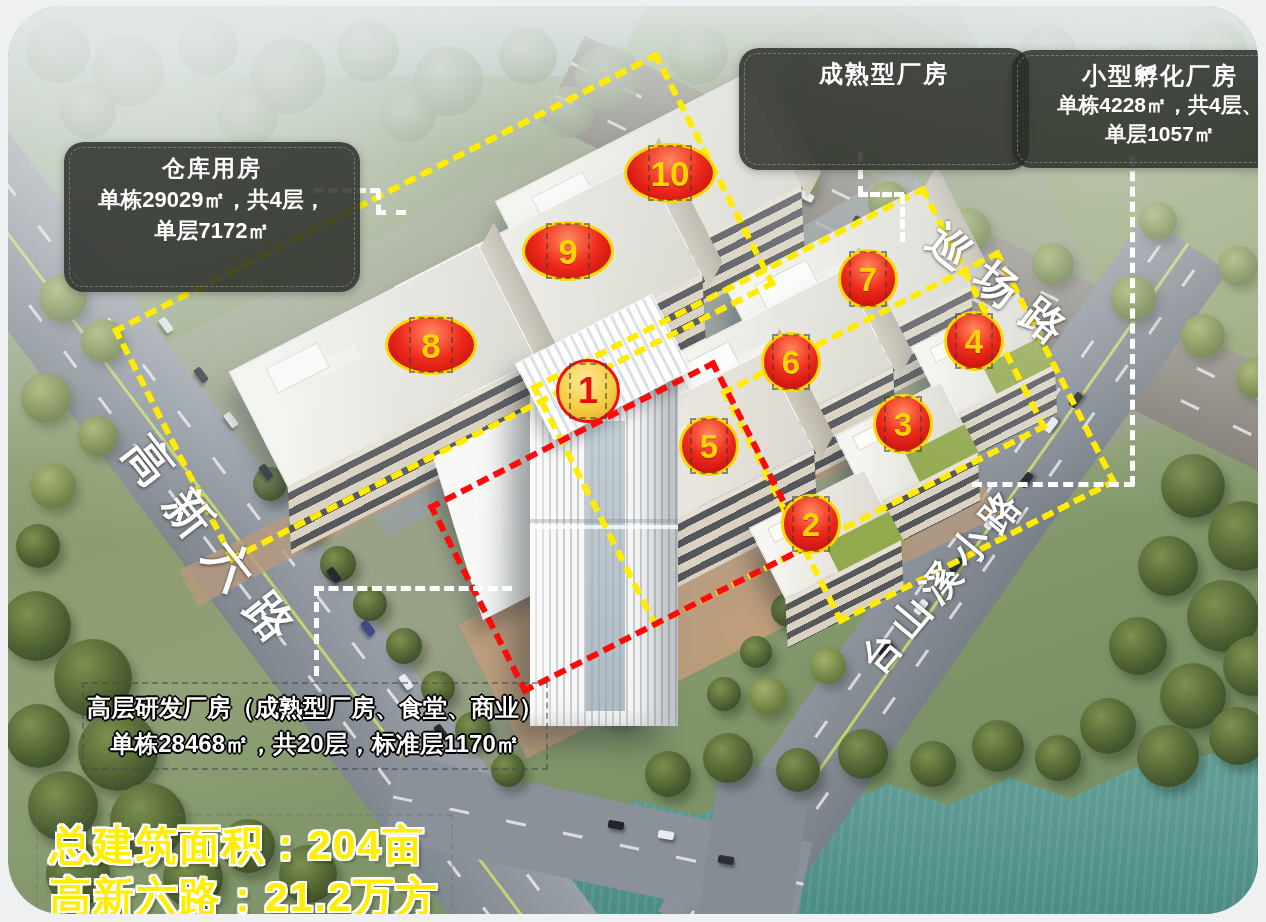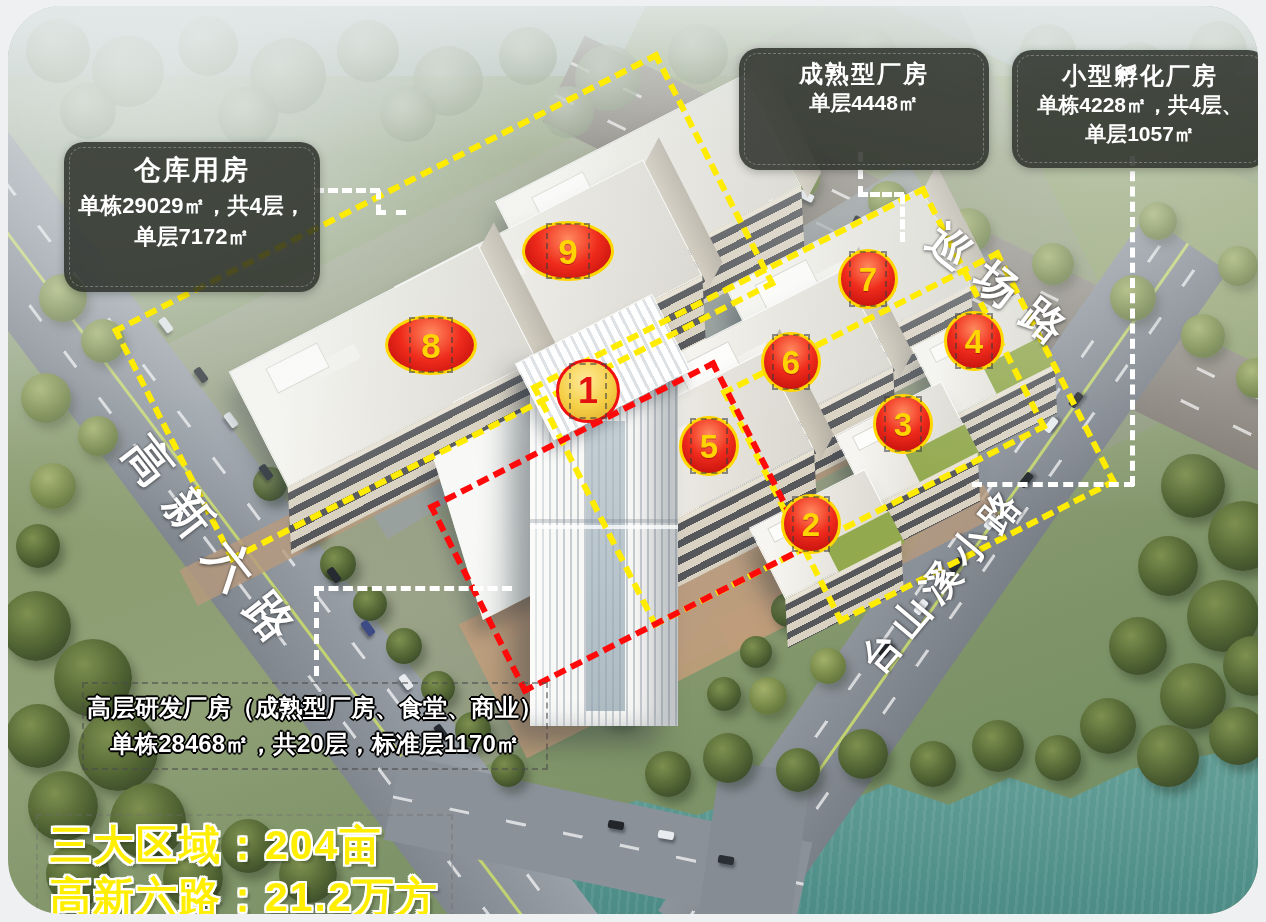--- a/index.html
+++ b/index.html
@@ -105,23 +105,23 @@
   .badge.ell{width:86px;height:54px;border-radius:50%;
     background:radial-gradient(ellipse at 50% 28%,#ff8a5e,#ef2b1c 50%,#b70909);
     border:3px solid #ffd700;color:#ffd400;font-size:35px;}
   .badge.ell .marker{width:40px;}
   .badge.one{width:58px;height:58px;border-radius:50%;
     background:radial-gradient(circle at 45% 32%,#ffe99a,#f4ce44 55%,#dca82a);
     border:3px solid #f01111;color:#e31111;font-size:36px;}
   .badge.one .num{text-shadow:none;}
   
   .callout{background:rgba(40,44,38,.84);border-radius:20px;color:#fff;text-align:center;z-index:60;
-    padding:10px 0 8px;box-shadow:0 2px 8px rgba(0,0,0,.25);}
+    padding:10px 20px 8px;box-shadow:0 2px 8px rgba(0,0,0,.25);}
   .callout::before{content:"";position:absolute;inset:5px;border:1.5px dashed rgba(165,165,165,.55);border-radius:14px;pointer-events:none;}
-  .callout .t{font-size:27px;font-weight:800;letter-spacing:2px;line-height:1.4;}
+  .callout .t{font-size:23px;font-weight:800;letter-spacing:2px;line-height:1.4;}
   .callout .l{font-size:22px;font-weight:700;line-height:1.42;}
   .callout.sm .t{font-size:24px;line-height:1.3;}
   .callout.sm .l{font-size:21px;line-height:1.35;}
   #co-warehouse{left:56px;top:136px;width:256px;height:132px;}
   #co-mature{left:731px;top:42px;width:250px;height:104px;}
   #co-incubator{left:1004px;top:44px;width:256px;height:100px;}
   #co-tower{left:74px;top:676px;width:462px;height:84px;border:2px dashed rgba(75,75,75,.55);color:#fff;
     text-align:center;font-weight:800;z-index:60;display:flex;flex-direction:column;justify-content:center;gap:4px;}
   #co-tower .l{font-size:24px;
     text-shadow:2px 0 0 #000,-2px 0 0 #000,0 2px 0 #000,0 -2px 0 #000,1px 1px 0 #000,-1px -1px 0 #000,1px -1px 0 #000,-1px 1px 0 #000;}
@@ -376,38 +376,41 @@
     <span class="num">7</span>
   </div>
   <div class="abs badge ell" style="left:423px;top:339px">
     <span class="marker"></span>
     <span class="num">8</span>
   </div>
   <div class="abs badge ell" style="left:560px;top:245px">
     <span class="marker"></span>
     <span class="num">9</span>
   </div>
+  <div class="abs badge ell" style="left:662px;top:167px">
+    <span class="marker"></span>
+    <span class="num">10</span>
+  </div>
 
   <div id="co-warehouse" class="abs callout">
     <div class="t">仓库用房</div>
     <div class="l">单栋29029㎡，共4层，</div>
     <div class="l">单层7172㎡</div>
   </div>
   <div id="co-mature" class="abs callout sm">
     <div class="t">成熟型厂房</div>
-    <div class="l">单层4448㎡</div>
   </div>
   <div id="co-incubator" class="abs callout sm">
     <div class="t">小型孵化厂房</div>
     <div class="l">单栋4228㎡，共4层、</div>
     <div class="l">单层1057㎡</div>
   </div>
   <div id="co-tower" class="abs">
     <div class="l">高层研发厂房（成熟型厂房、食堂、商业）</div>
     <div class="l">单栋28468㎡，共20层，标准层1170㎡</div>
   </div>
 
   <div id="stats" class="abs">
-    <div class="line">三大区域：204亩</div>
+    <div class="line">总建筑面积：204亩</div>
     <div class="line">高新六路：21.2万方</div>
   </div>
 
 </div>
 
 </body></html>

